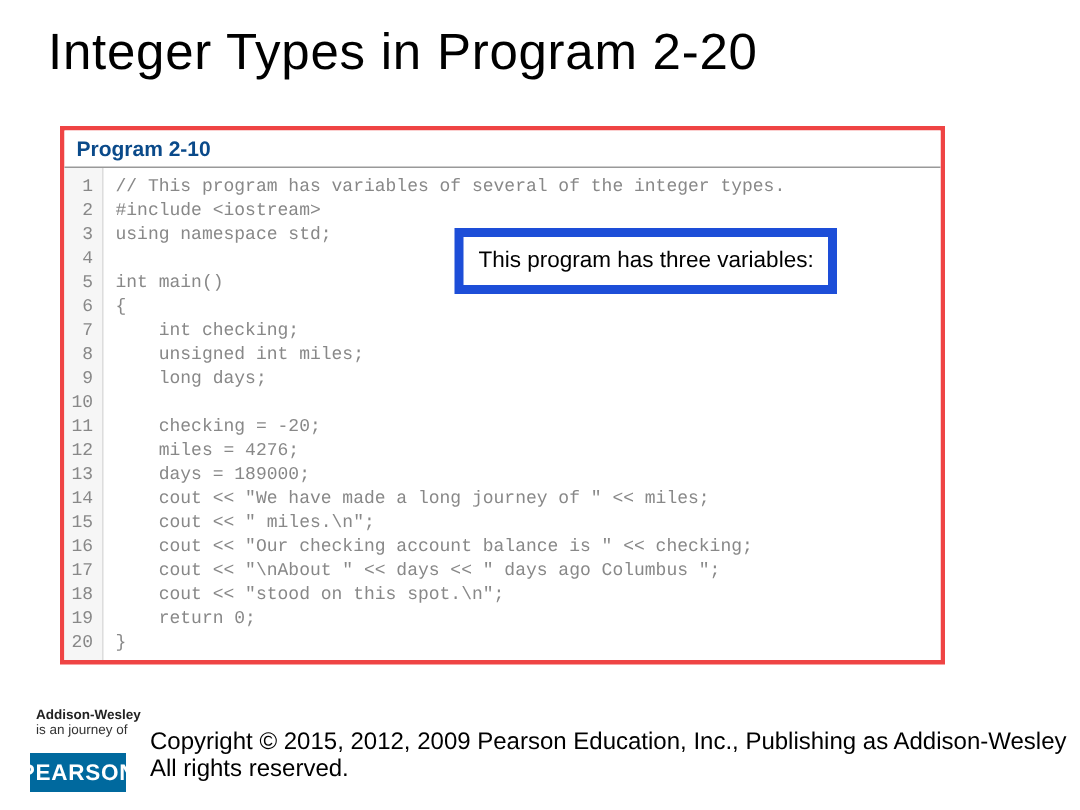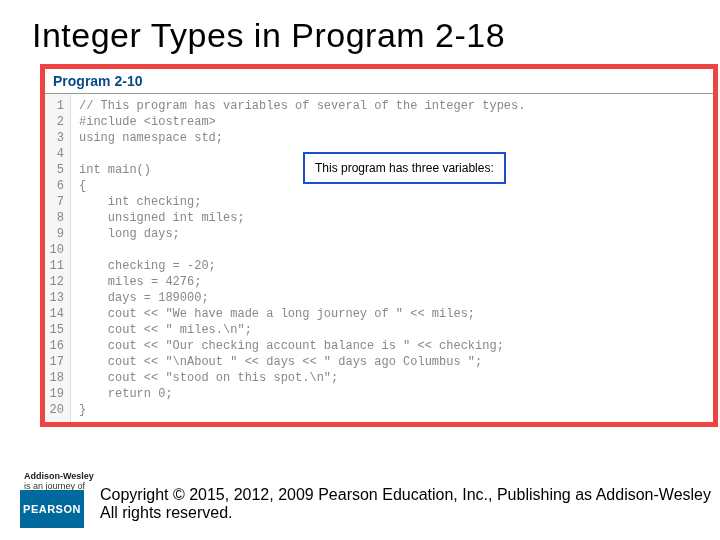--- a/index.html
+++ b/index.html
@@ -14,23 +14,23 @@
   .slide-title {
     font-size: 34px;
     font-weight: 400;
     color: #000;
     padding: 16px 0 0 32px;
     letter-spacing: 0.5px;
   }
   .program-box {
     position: absolute;
     left: 40px;
-    top: 64px;
-    width: 678px;
-    border: 5px solid #ef4444;
+    top: 84px;
+    width: 590px;
+    border: 3px solid #ef4444;
   }
   .program-header {
     background: #fff;
     color: #0a4a8a;
     font-weight: bold;
     font-size: 14px;
     padding: 4px 8px;
     border-bottom: 1px solid #999;
   }
   .code-area {
@@ -53,24 +53,24 @@
   .code-lines {
     padding: 4px 8px;
     color: #888;
     white-space: pre;
     flex: 1;
   }
   .callout {
     position: absolute;
     left: 303px;
     top: 152px;
-    border: 2px solid #1d4ed8;
+    border: 6px solid #1d4ed8;
     background: #fff;
     padding: 6px 10px;
-    font-size: 12px;
+    font-size: 15px;
     color: #000;
     line-height: 1.35;
   }
   .imprint {
     position: absolute;
     left: 24px;
     bottom: 48px;
     font-size: 9px;
     color: #333;
     line-height: 1.1;
@@ -78,42 +78,42 @@
   .imprint .brand {
     font-weight: bold;
     color: #222;
     margin-top: 42px;
   }
   .pearson-logo {
     position: absolute;
     left: 20px;
     bottom: 12px;
     width: 64px;
-    height: 38px;
+    height: 26px;
     background: #00699e;
     color: #fff;
-    font-size: 11px;
+    font-size: 15px;
     font-weight: bold;
     display: flex;
     align-items: center;
     justify-content: center;
     letter-spacing: 0.5px;
   }
   .copyright {
     position: absolute;
     left: 100px;
     bottom: 18px;
     font-size: 16px;
     color: #000;
   }
 </style>
 </head>
 <body>
 
-<h1 class="slide-title">Integer Types in Program 2-18</h1>
+<h1 class="slide-title">Integer Types in Program 2-20</h1>
 
 <div class="program-box">
   <div class="program-header">Program 2-10</div>
   <div class="code-area">
     <div class="line-numbers" id="line-numbers"> 1
  2
  3
  4
  5
  6

